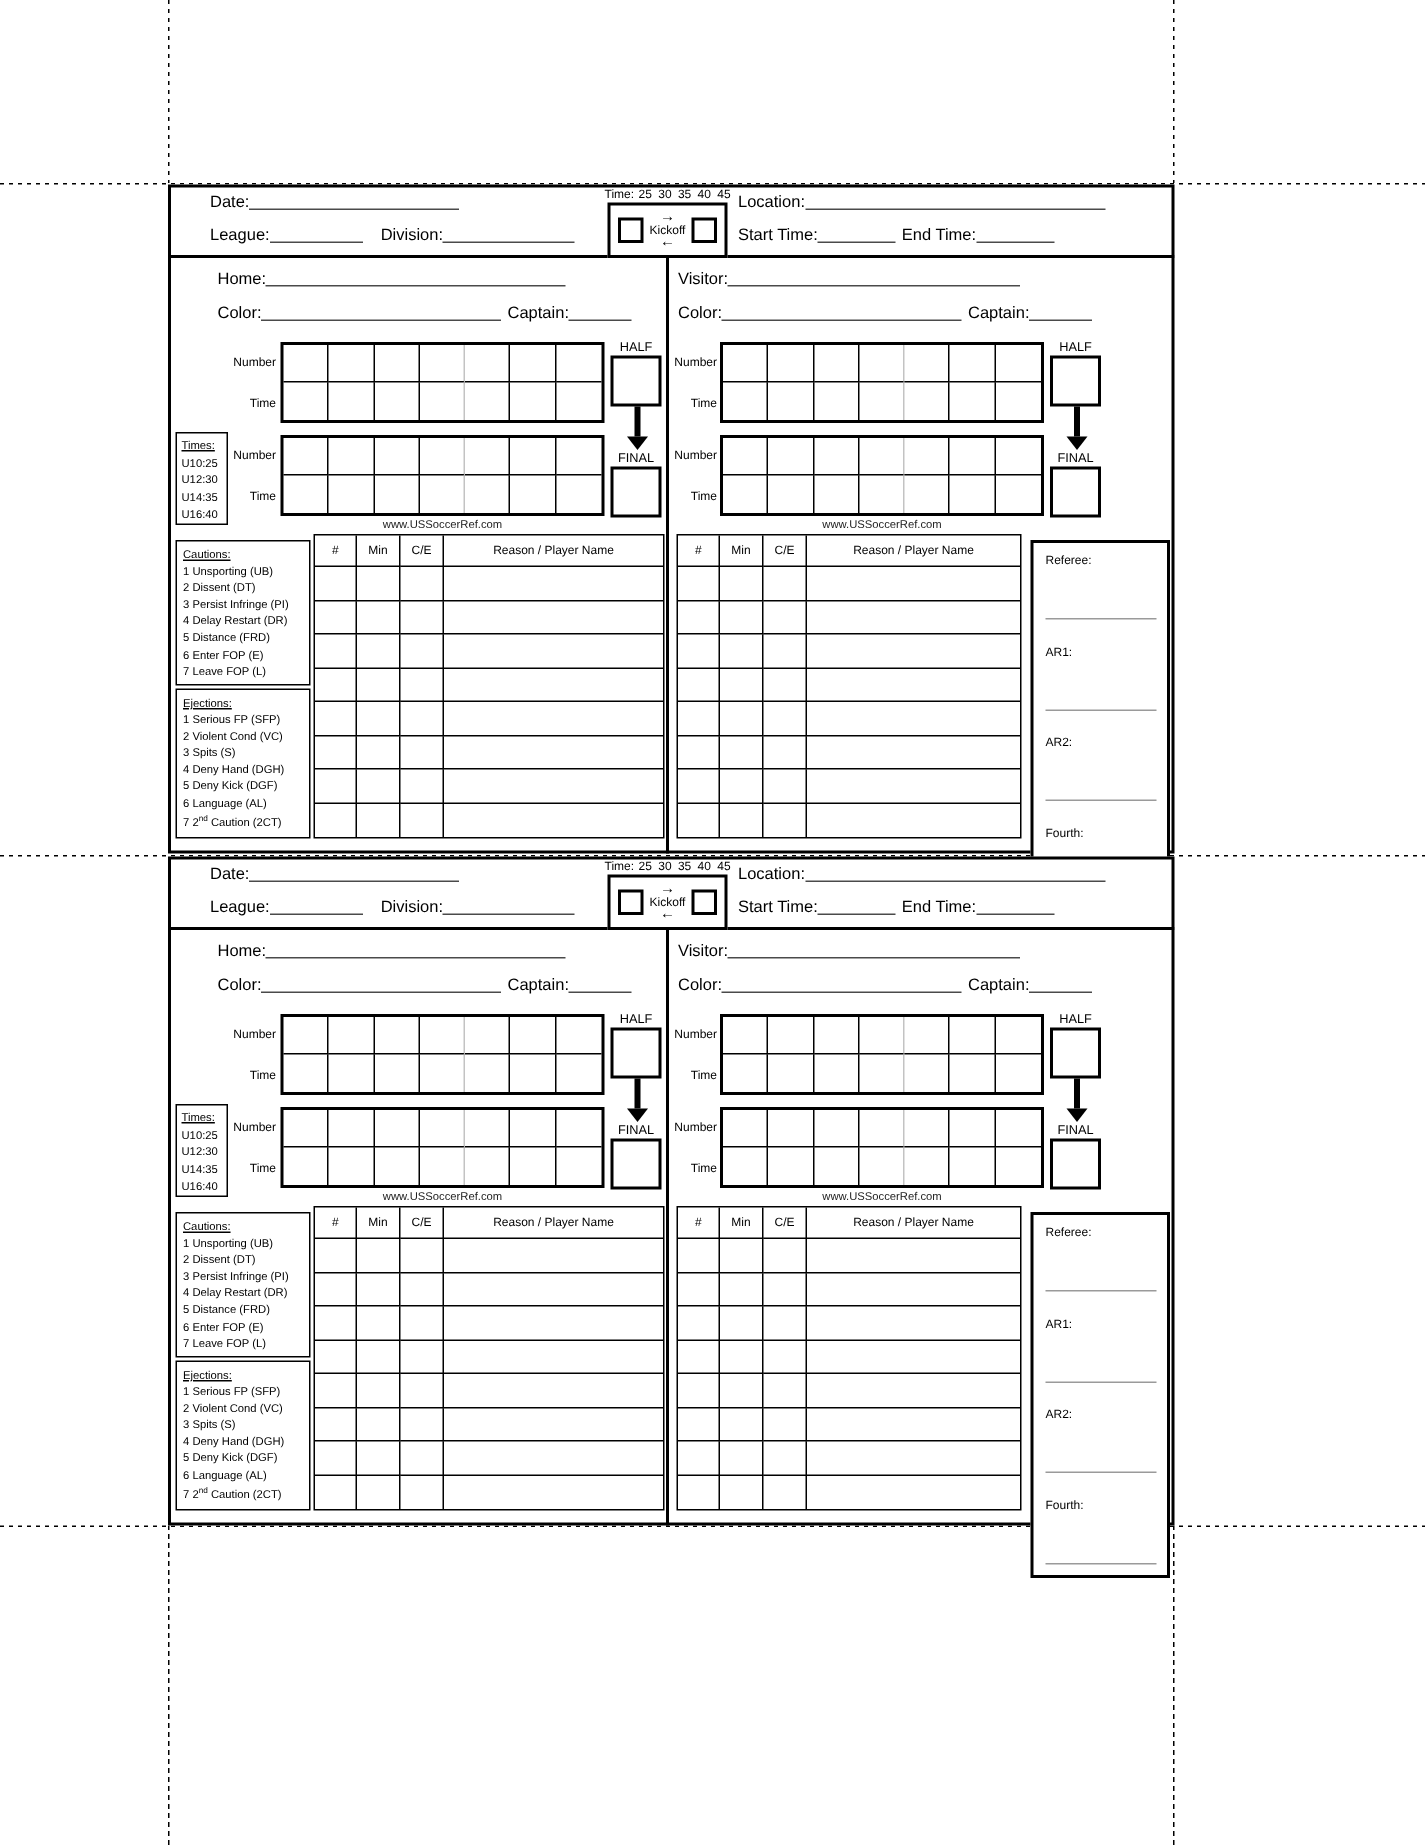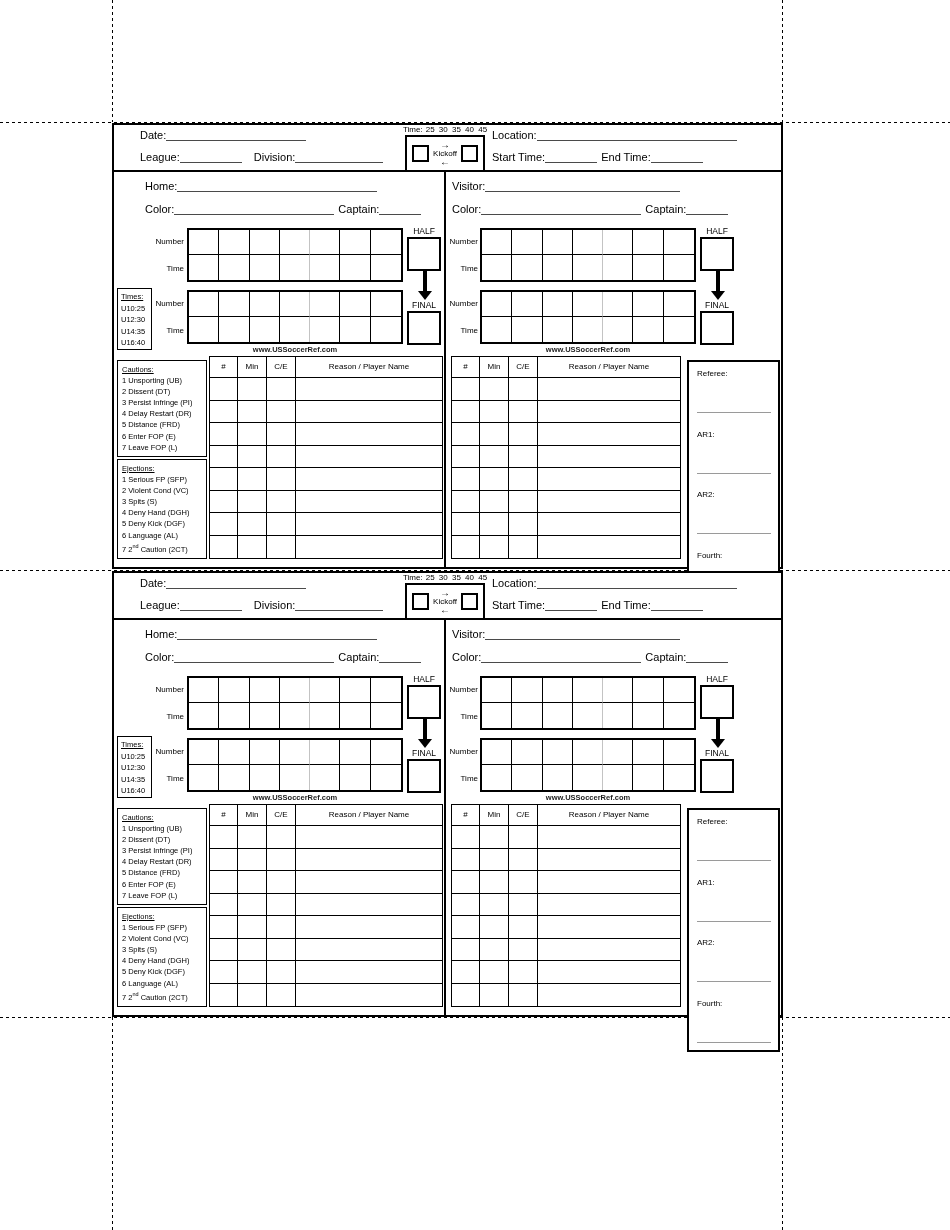--- a/index.html
+++ b/index.html
@@ -42,21 +42,21 @@
   .score-box { position:absolute; width:34px; height:34px; border:2.5px solid #000; background:#fff; }
   .arrow-shaft { position:absolute; width:4px; height:20px; background:#000; }
   .arrow-head  { position:absolute; width:0; height:0;
     border-left:7px solid transparent; border-right:7px solid transparent; border-top:9px solid #000; }
   
   .times-box { position:absolute; left:5px; top:165px; width:35px; height:62px; border:1.5px solid #000;
     font-size:7.5px; line-height:11.5px; padding:2px 3px; background:#fff; }
   .list-box { position:absolute; left:5px; width:90px; border:1.5px solid #000;
     font-size:7.5px; line-height:11.1px; padding:3px 4px; background:#fff; }
   .u { text-decoration:underline; }
-  .site { position:absolute; width:216px; text-align:center; font-size:7.5px; color:#222;font-weight:bold; }
+  .site { position:absolute; width:216px; text-align:center; font-size:7.5px; color:#222; }
   sup { font-size:5.5px; }
   
   .mc { position:absolute; top:233px; height:203px; border:1.5px solid #000; background:#fff;
     display:grid; grid-template-columns:28px 29px 29px 1fr; grid-template-rows:21px repeat(8,1fr); }
   .mc-cell { border-right:1.5px solid #000; border-bottom:1.5px solid #000; }
   .mc-cell.lc { border-right:none;text-align:center; }
   .mc-cell.lr { border-bottom:none; }
   .mc-h { font-size:8px; text-align:center; line-height:19px; }
   
   .off-box { position:absolute; left:575px; top:237px; width:93px; height:244px; border:2px solid #000;

